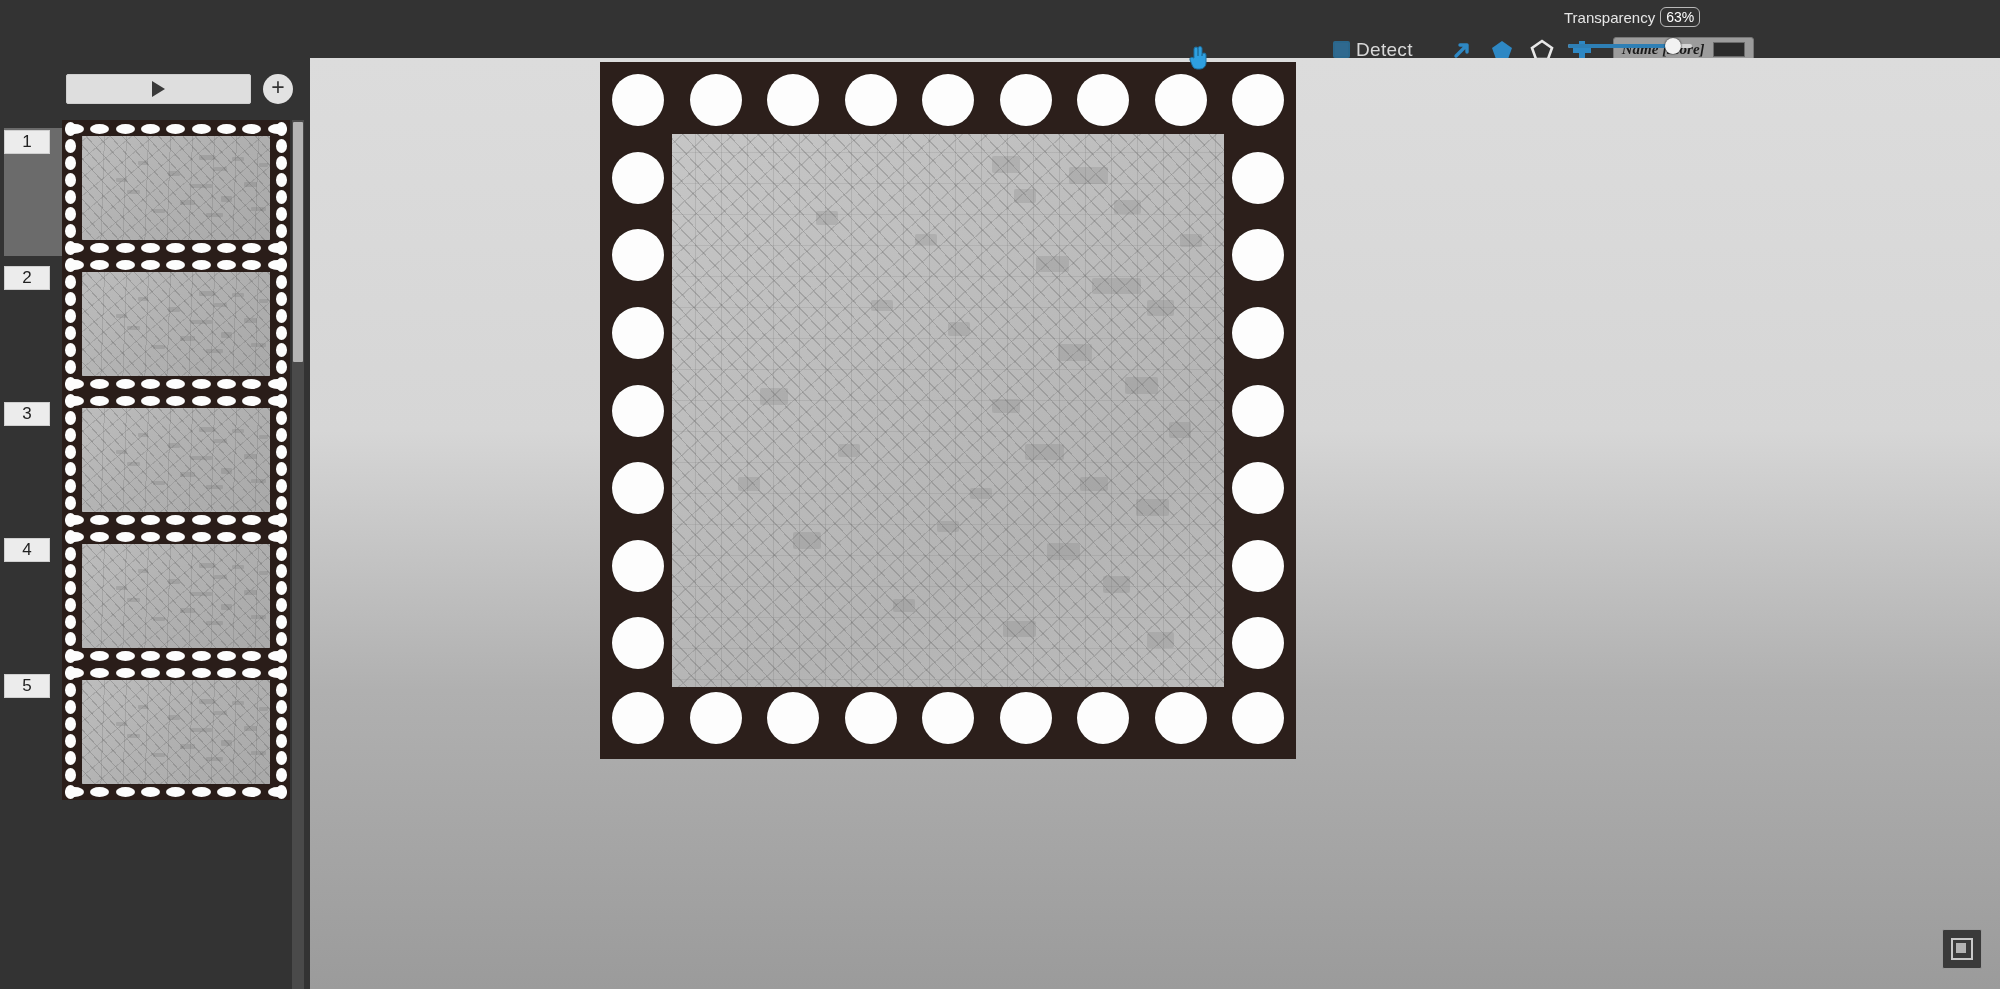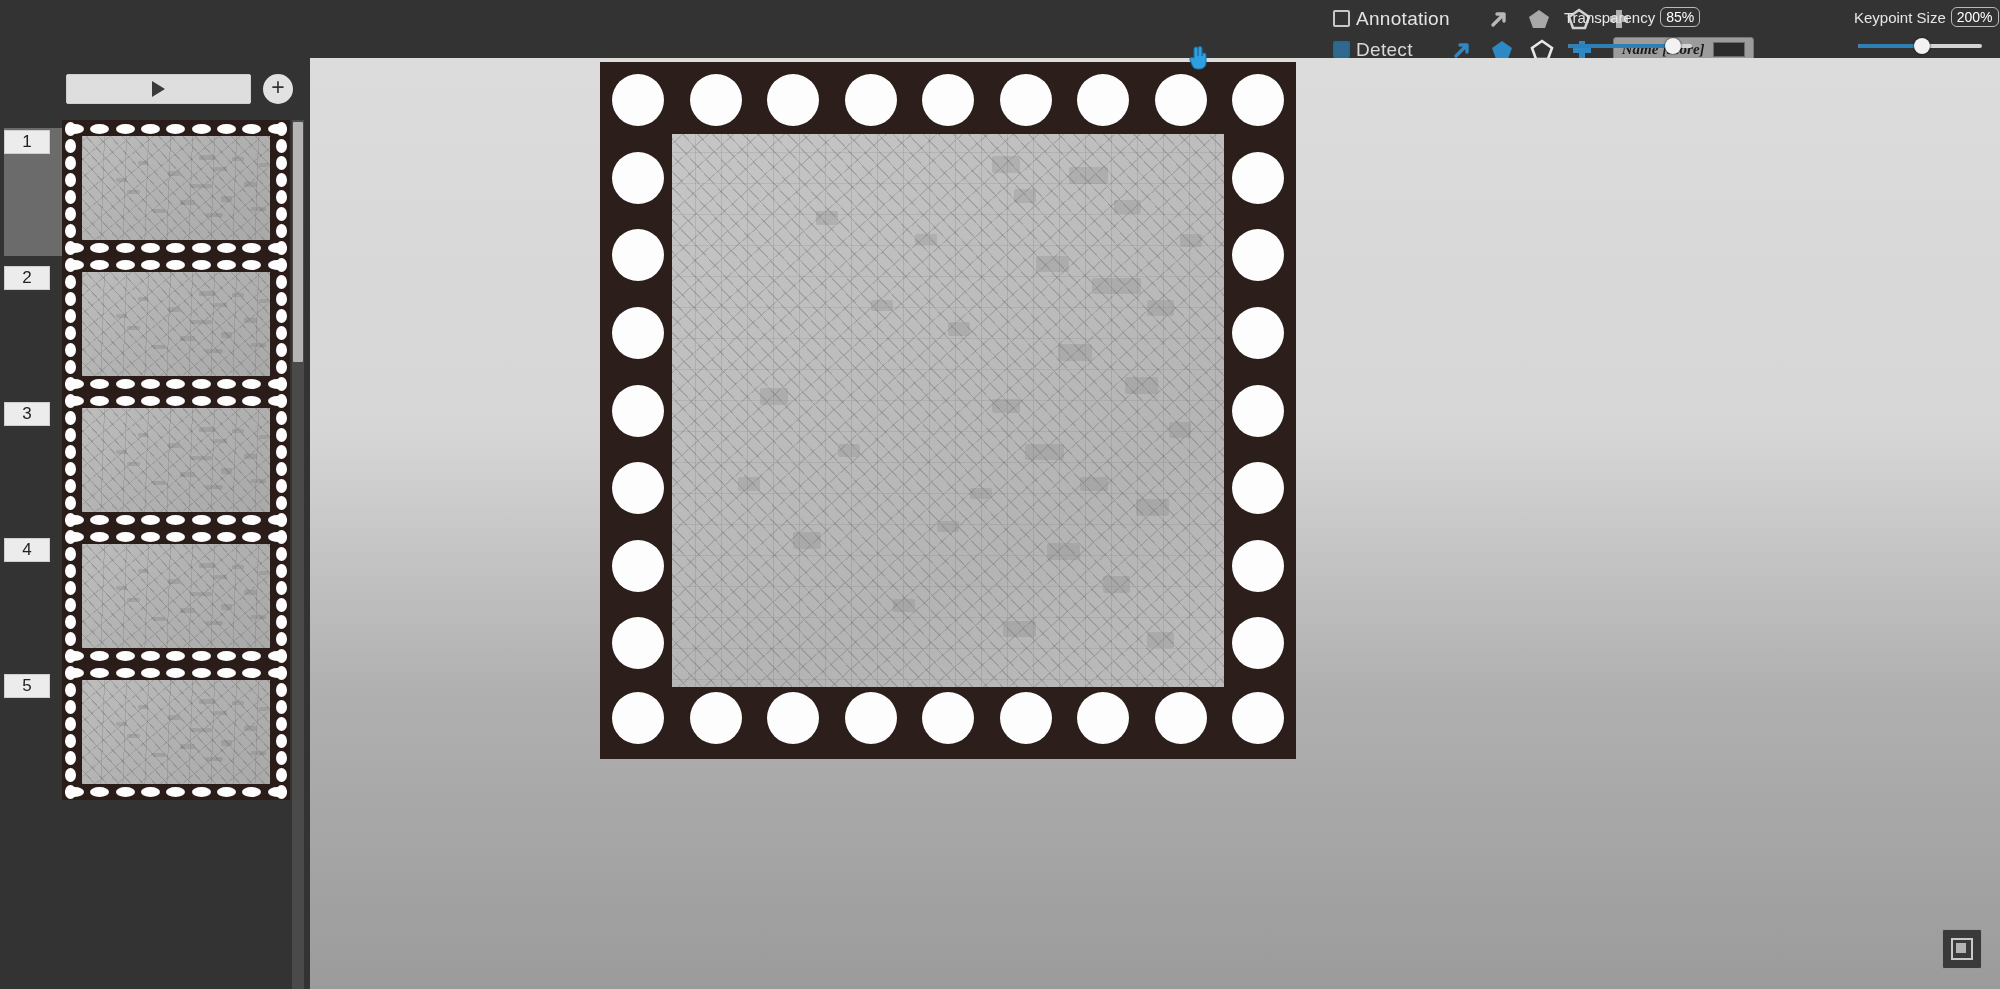--- a/index.html
+++ b/index.html
@@ -220,46 +220,20 @@
 
 <div id="app">
 
   <div class="topbar">
 
 
     <div class="topbar-right">
 
       <div class="ad-group">
 
-        <div class="ad-row r1">
-          <div class="cb"></div>
-          <span class="ad-label">Annotation</span>
-          <div class="tools">
-            <div class="tool">
-              <svg width="24" height="24" viewBox="0 0 24 24">
-                  <path d="M6 18 L17 7 M17 7 L17 14 M17 7 L10 7" stroke="#b8b8b8" stroke-width="3.4" fill="none" stroke-linecap="round"></path>
-                </svg>
-            </div>
-            <div class="tool">
-              <svg width="24" height="24" viewBox="0 0 24 24">
-                  <polygon points="12,3 22,10 18,21 6,21 2,10" fill="#a8a8a8"></polygon>
-                </svg>
-            </div>
-            <div class="tool">
-              <svg width="24" height="24" viewBox="0 0 24 24">
-                  <polygon points="12,3 22,10 18,21 6,21 2,10" fill="none" stroke="#d2d2d2" stroke-width="2.6"></polygon>
-                </svg>
-            </div>
-            <div class="tool">
-              <svg width="24" height="24" viewBox="0 0 24 24">
-                  <path d="M9 3 h6 v6 h6 v6 h-6 v6 h-6 v-6 h-6 v-6 h6 z" fill="#b0b0b0"></path>
-                </svg>
-            </div>
-          </div>
-        </div>
 
         <div class="ad-row r2">
           <div class="cb blue"></div>
           <span class="ad-label dim">Detect</span>
           <div class="tools">
             <div class="tool">
               <svg width="24" height="24" viewBox="0 0 24 24">
                   <path d="M6 18 L17 7 M17 7 L17 14 M17 7 L10 7" stroke="#2e88c4" stroke-width="3.4" fill="none" stroke-linecap="round"></path>
                 </svg>
             </div>
@@ -285,39 +259,29 @@
           </div>
         </div>
 
       </div>
 
       <div class="sliders">
 
         <div class="sl s1">
           <div class="sl-head">
             <span class="sl-title">Transparency</span>
-            <span class="sl-val">85%</span>
+            <span class="sl-val">63%</span>
           </div>
           <div class="sl-track">
             <div class="sl-fill" style="width:85%"></div>
             <div class="sl-knob" style="left:85%"></div>
           </div>
         </div>
 
 
-        <div class="sl s3">
-          <div class="sl-head">
-            <span class="sl-title">Keypoint Size</span>
-            <span class="sl-val">200%</span>
-          </div>
-          <div class="sl-track">
-            <div class="sl-fill" style="width: 52%;"></div>
-            <div class="sl-knob" style="left: 52%;"></div>
-          </div>
-        </div>
 
       </div>
     </div>
   </div>
 
   <div class="leftpanel">
 
     <div class="playrow">
       <div class="playbtn">
         <span class="tri"></span>

